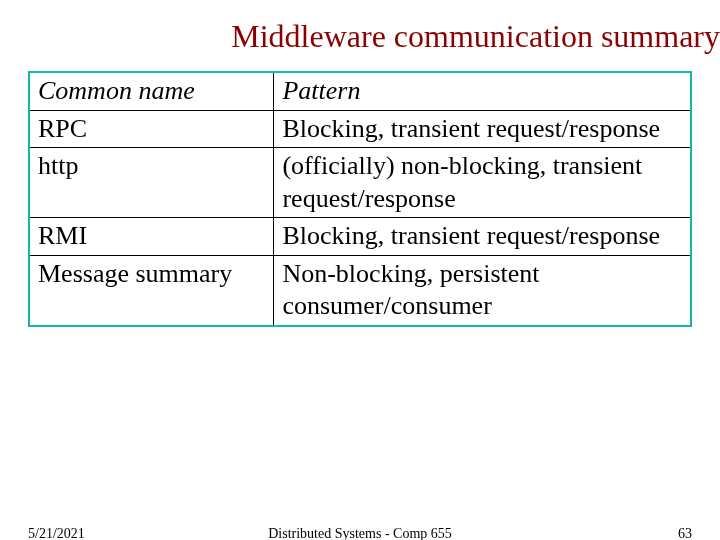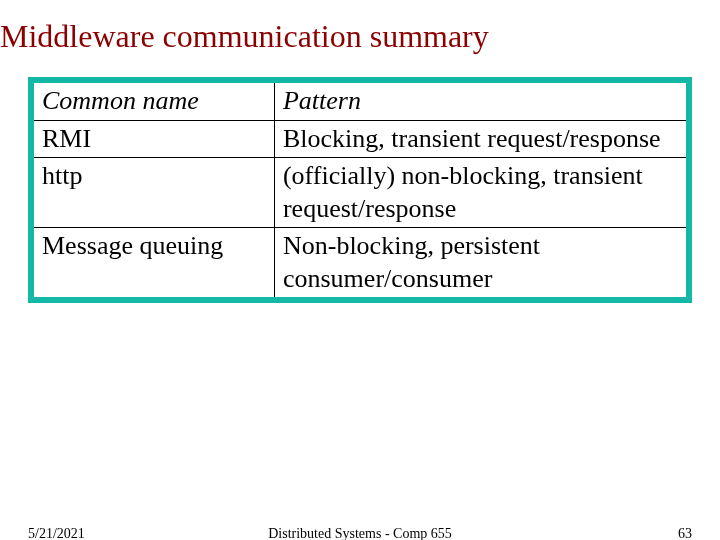--- a/index.html
+++ b/index.html
@@ -10,32 +10,32 @@
     body {
       width: 720px;
       height: 540px;
       background: #ffffff;
       font-family: "Times New Roman", Times, serif;
       position: relative;
     }
     .title {
       color: #8b0000;
       font-size: 32px;
-      text-align: left;
+      text-align: right;
       padding-top: 18px;
-      padding-bottom: 22px;
+      padding-bottom: 16px;
       font-weight: normal;
     }
     .table-wrap {
       padding: 0 28px;
     }
     table {
       width: 100%;
       border-collapse: collapse;
-      border: 6px solid #14b8a6;
+      border: 2px solid #14b8a6;
     }
     td {
       border: 1px solid #000;
       padding: 2px 8px;
       font-size: 26px;
       line-height: 1.25;
       vertical-align: top;
       color: #000;
     }
     .col-name {
@@ -77,29 +77,33 @@
 <h1 class="title">Middleware communication summary</h1>
 
 <div class="table-wrap">
   <table>
     <tbody>
         <tr>
       <td class="col-name header-cell">Common name</td>
       <td class="col-pattern header-cell">Pattern</td>
     </tr>
     <tr>
-      <td class="col-name">RMI</td>
+      <td class="col-name">RPC</td>
       <td class="col-pattern">Blocking, transient request/response</td>
     </tr>
     <tr>
       <td class="col-name">http</td>
       <td class="col-pattern">(officially) non-blocking, transient request/response</td>
     </tr>
     <tr>
-      <td class="col-name">Message queuing</td>
+      <td class="col-name">RMI</td>
+      <td class="col-pattern">Blocking, transient request/response</td>
+    </tr>
+    <tr>
+      <td class="col-name">Message summary</td>
       <td class="col-pattern">Non-blocking, persistent consumer/consumer</td>
     </tr>
   </tbody>
     </table>
 </div>
 
 <div class="footer">
   <span class="footer-date">5/21/2021</span>
   <span class="footer-center">Distributed Systems - Comp 655</span>
   <span class="footer-page">63</span>

